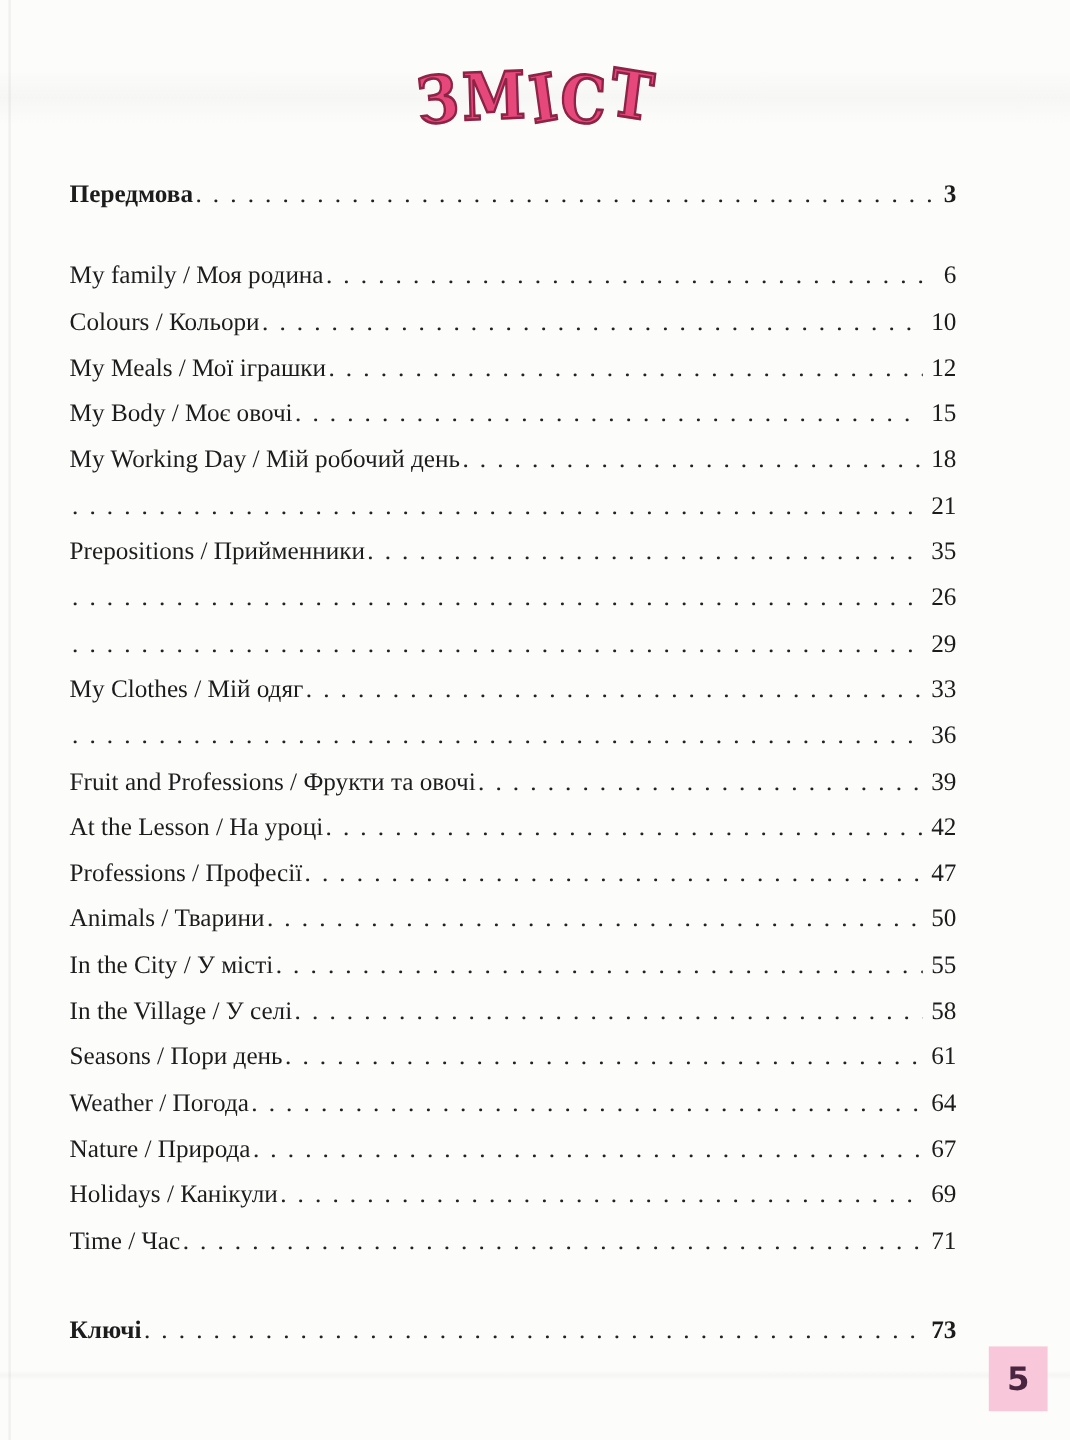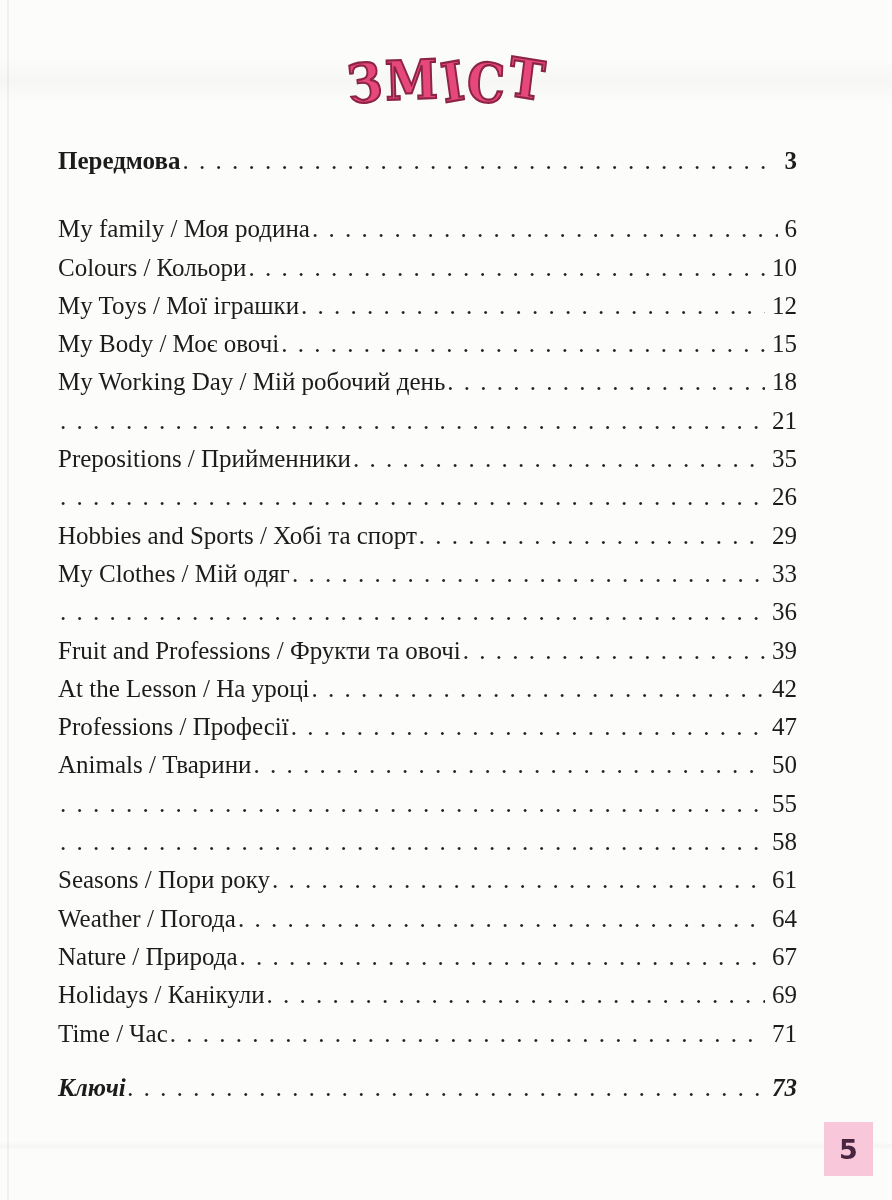--- a/index.html
+++ b/index.html
@@ -53,27 +53,27 @@
   .tl3 { transform: rotate(3deg) translateY(1px); }
   .tl4 { transform: rotate(8deg) translateY(-3px); }
 
   
   .toc {
     margin: 22px 95px 0 58px; 
   }
   .toc-row {
     display: flex;
     align-items: baseline;
-    font-size: 25px;
+    font-size: 21px;
     line-height: 38.3px;
     white-space: nowrap;
   }
   .toc-row.bold .lbl, .toc-row.bold .pg { font-weight: bold; }
   .toc-row.first { margin-bottom: 30px; }
-  .toc-row.last  { margin-top: 16px; font-style: italic; }
+  .toc-row.last  { margin-top: 36px; }
   .lbl { flex: 0 0 auto; }
   .dots {
     flex: 1 1 auto;
     overflow: hidden;
     white-space: nowrap;
     letter-spacing: 2px;
     margin: 0 2px 0 2px;
     color: #222;
   }
   .pg { flex: 0 0 auto; padding-left: 5px; }
@@ -116,21 +116,21 @@
       <span class="lbl">My family / Моя родина</span>
       <span class="dots">. . . . . . . . . . . . . . . . . . . . . . . . . . . . . . . . . . . . . . . . . . . . . . . . . . . . . . . . . . . . . . . . . . . . . . </span>
       <span class="pg">6</span>
     </div>
     <div class="toc-row">
       <span class="lbl">Colours / Кольори</span>
       <span class="dots">. . . . . . . . . . . . . . . . . . . . . . . . . . . . . . . . . . . . . . . . . . . . . . . . . . . . . . . . . . . . . . . . . . . . . . </span>
       <span class="pg">10</span>
     </div>
     <div class="toc-row">
-      <span class="lbl">My Toys / Мої іграшки</span>
+      <span class="lbl">My Meals / Мої іграшки</span>
       <span class="dots">. . . . . . . . . . . . . . . . . . . . . . . . . . . . . . . . . . . . . . . . . . . . . . . . . . . . . . . . . . . . . . . . . . . . . . </span>
       <span class="pg">12</span>
     </div>
     <div class="toc-row">
       <span class="lbl">My Body / Моє овочі</span>
       <span class="dots">. . . . . . . . . . . . . . . . . . . . . . . . . . . . . . . . . . . . . . . . . . . . . . . . . . . . . . . . . . . . . . . . . . . . . . </span>
       <span class="pg">15</span>
     </div>
     <div class="toc-row">
       <span class="lbl">My Working Day / Мій робочий день</span>
@@ -144,21 +144,20 @@
     <div class="toc-row">
       <span class="lbl">Prepositions / Прийменники</span>
       <span class="dots">. . . . . . . . . . . . . . . . . . . . . . . . . . . . . . . . . . . . . . . . . . . . . . . . . . . . . . . . . . . . . . . . . . . . . . </span>
       <span class="pg">35</span>
     </div>
     <div class="toc-row">
       <span class="dots">. . . . . . . . . . . . . . . . . . . . . . . . . . . . . . . . . . . . . . . . . . . . . . . . . . . . . . . . . . . . . . . . . . . . . . </span>
       <span class="pg">26</span>
     </div>
     <div class="toc-row">
-      <span class="lbl">Hobbies and Sports / Хобі та спорт</span>
       <span class="dots">. . . . . . . . . . . . . . . . . . . . . . . . . . . . . . . . . . . . . . . . . . . . . . . . . . . . . . . . . . . . . . . . . . . . . . </span>
       <span class="pg">29</span>
     </div>
     <div class="toc-row">
       <span class="lbl">My Clothes / Мій одяг</span>
       <span class="dots">. . . . . . . . . . . . . . . . . . . . . . . . . . . . . . . . . . . . . . . . . . . . . . . . . . . . . . . . . . . . . . . . . . . . . . </span>
       <span class="pg">33</span>
     </div>
     <div class="toc-row">
       <span class="dots">. . . . . . . . . . . . . . . . . . . . . . . . . . . . . . . . . . . . . . . . . . . . . . . . . . . . . . . . . . . . . . . . . . . . . . </span>
@@ -178,29 +177,31 @@
       <span class="lbl">Professions / Професії</span>
       <span class="dots">. . . . . . . . . . . . . . . . . . . . . . . . . . . . . . . . . . . . . . . . . . . . . . . . . . . . . . . . . . . . . . . . . . . . . . </span>
       <span class="pg">47</span>
     </div>
     <div class="toc-row">
       <span class="lbl">Animals / Тварини</span>
       <span class="dots">. . . . . . . . . . . . . . . . . . . . . . . . . . . . . . . . . . . . . . . . . . . . . . . . . . . . . . . . . . . . . . . . . . . . . . </span>
       <span class="pg">50</span>
     </div>
     <div class="toc-row">
+      <span class="lbl">In the City / У місті</span>
       <span class="dots">. . . . . . . . . . . . . . . . . . . . . . . . . . . . . . . . . . . . . . . . . . . . . . . . . . . . . . . . . . . . . . . . . . . . . . </span>
       <span class="pg">55</span>
     </div>
     <div class="toc-row">
+      <span class="lbl">In the Village / У селі</span>
       <span class="dots">. . . . . . . . . . . . . . . . . . . . . . . . . . . . . . . . . . . . . . . . . . . . . . . . . . . . . . . . . . . . . . . . . . . . . . </span>
       <span class="pg">58</span>
     </div>
     <div class="toc-row">
-      <span class="lbl">Seasons / Пори року</span>
+      <span class="lbl">Seasons / Пори день</span>
       <span class="dots">. . . . . . . . . . . . . . . . . . . . . . . . . . . . . . . . . . . . . . . . . . . . . . . . . . . . . . . . . . . . . . . . . . . . . . </span>
       <span class="pg">61</span>
     </div>
     <div class="toc-row">
       <span class="lbl">Weather / Погода</span>
       <span class="dots">. . . . . . . . . . . . . . . . . . . . . . . . . . . . . . . . . . . . . . . . . . . . . . . . . . . . . . . . . . . . . . . . . . . . . . </span>
       <span class="pg">64</span>
     </div>
     <div class="toc-row">
       <span class="lbl">Nature / Природа</span>

